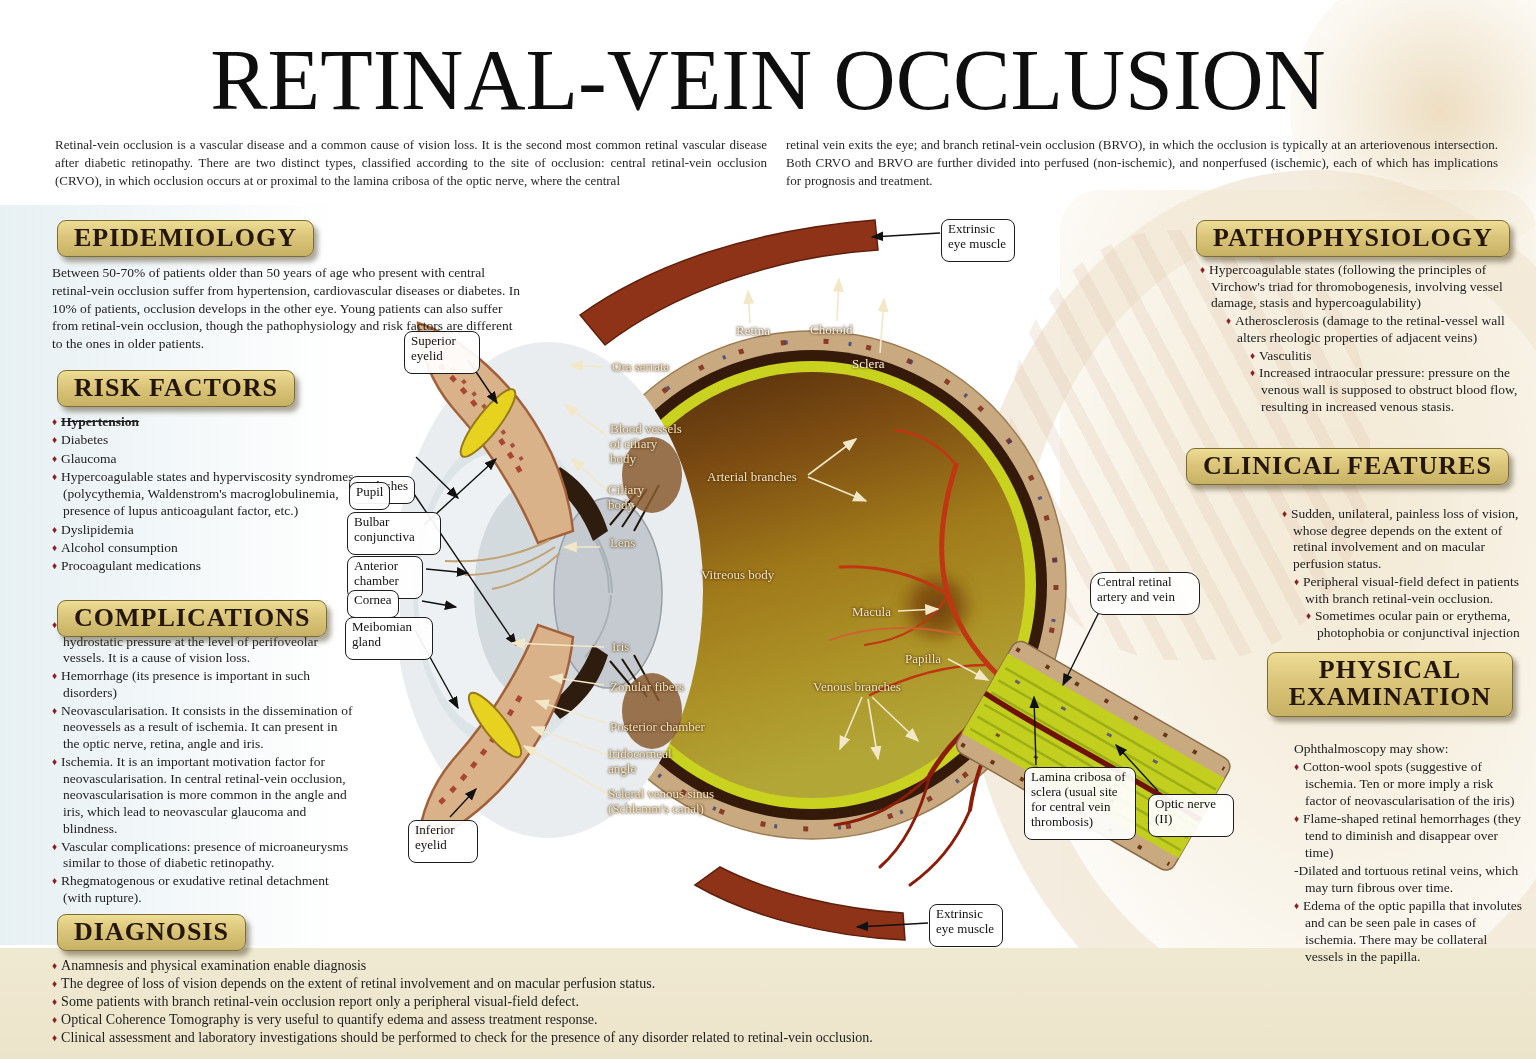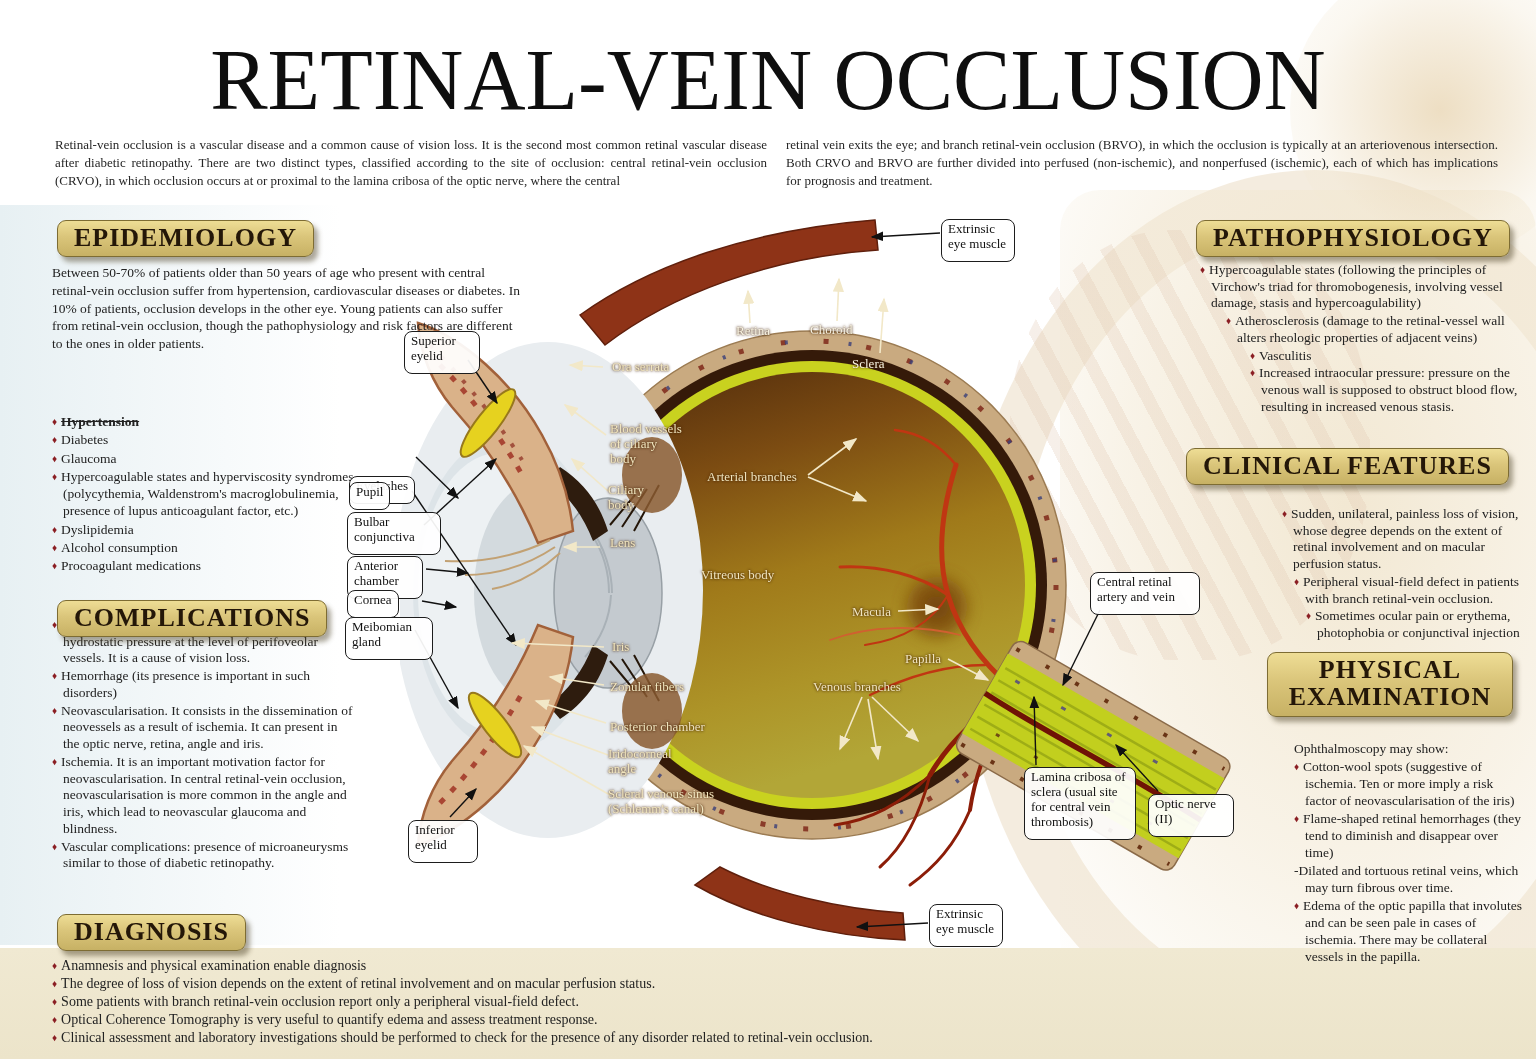--- a/index.html
+++ b/index.html
@@ -63,37 +63,39 @@
 <div class="wm wm-bottom"></div>
 
 <div class="title">RETINAL-VEIN OCCLUSION</div>
 
 <div class="intro c1">Retinal-vein occlusion is a vascular disease and a common cause of vision loss. It is the second most common retinal vascular disease after diabetic retinopathy.  There are two distinct types, classified according to the site of occlusion: central retinal-vein occlusion (CRVO), in which occlusion occurs at or proximal to the lamina cribosa of the optic nerve, where the central</div>
 <div class="intro c2">retinal vein exits the eye; and branch retinal-vein occlusion (BRVO), in which the occlusion is typically at an arteriovenous intersection. Both CRVO and BRVO are further divided into perfused (non-ischemic), and nonperfused (ischemic), each of which  has implications for prognosis and treatment.</div>
 
 <div class="sec-h" style="left:57px;top:220px;">EPIDEMIOLOGY</div>
 <div class="tblock" style="left:52px;top:264px;width:468px;">Between 50-70% of patients older than 50 years of age who present with central retinal-vein occlusion suffer from hypertension, cardiovascular diseases or diabetes. In 10% of patients, occlusion develops in the other eye. Young patients can also suffer from retinal-vein occlusion, though the pathophysiology and risk factors are different to the ones in older patients.</div>
 
+<div class="sec-h" style="left:57px;top:370px;">RISK FACTORS</div>
 <ul class="blist" style="left:52px;top:413px;width:305px;">
   <li><span class="blt">♦</span><span class="rf-first">Hypertension</span></li>
   <li><span class="blt">♦</span><span>Diabetes</span></li>
   <li><span class="blt">♦</span><span>Glaucoma</span></li>
   <li><span class="blt">♦</span><span>Hypercoagulable states and hyperviscosity syndromes (polycythemia, Waldenstrom's macroglobulinemia, presence of lupus anticoagulant factor, etc.)</span></li>
   <li><span class="blt">♦</span><span>Dyslipidemia</span></li>
   <li><span class="blt">♦</span><span>Alcohol consumption</span></li>
   <li><span class="blt">♦</span><span>Procoagulant medications</span></li>
 </ul>
 
 <div class="sec-h" style="left:57px;top:600px;">COMPLICATIONS</div>
 <ul class="blist" style="left:52px;top:617px;width:302px;line-height:1.24;">
   <li><span class="blt">♦</span><span>Macular edema resulting from ischemia and hydrostatic pressure at the level of perifoveolar vessels. It is a cause of vision loss.</span></li>
   <li><span class="blt">♦</span><span>Hemorrhage (its presence is important in such disorders)</span></li>
   <li><span class="blt">♦</span><span>Neovascularisation. It consists in the dissemination of neovessels as a result of ischemia. It can present in the optic nerve, retina, angle and iris.</span></li>
   <li><span class="blt">♦</span><span>Ischemia. It is an important motivation factor for neovascularisation. In central retinal-vein occlusion, neovascularisation is more common in the angle and iris, which lead to neovascular glaucoma and blindness.</span></li>
   <li><span class="blt">♦</span><span>Vascular complications: presence of microaneurysms similar to those of diabetic retinopathy.</span></li>
+  <li><span class="blt">♦</span><span>Rhegmatogenous or exudative retinal detachment (with rupture).</span></li>
 </ul>
 
 <div class="sec-h" style="left:57px;top:914px;">DIAGNOSIS</div>
 <ul class="blist" style="left:52px;top:958px;width:1420px;font-size:14px;line-height:1.21;">
   <li><span class="blt">♦</span><span>Anamnesis and physical examination enable diagnosis</span></li>
   <li><span class="blt">♦</span><span>The degree of loss of vision depends on the extent of retinal  involvement and on macular perfusion status.</span></li>
   <li><span class="blt">♦</span><span>Some patients with branch retinal-vein occlusion report only a peripheral visual-field defect.</span></li>
   <li><span class="blt">♦</span><span>Optical Coherence Tomography is very useful to quantify edema and assess treatment response.</span></li>
   <li><span class="blt">♦</span><span>Clinical assessment and laboratory investigations should be performed to check for the presence of any disorder related to retinal-vein occlusion.</span></li>
 </ul>
@@ -250,21 +252,21 @@
 <div class="lbox" style="left:404px;top:331px;width:62px;">Superior eyelid</div>
 <div class="lbox" style="left:941px;top:219px;width:60px;">Extrinsic eye muscle</div>
 <div class="lbox" style="left:349px;top:444px;margin-top:32px;">Eyelashes</div>
 <div class="lbox" style="left:349px;top:482px;">Pupil</div>
 <div class="lbox" style="left:347px;top:512px;width:80px;">Bulbar conjunctiva</div>
 <div class="lbox" style="left:347px;top:556px;width:62px;">Anterior chamber</div>
 <div class="lbox" style="left:347px;top:590px;text-align:center;">Cornea</div>
 <div class="lbox" style="left:345px;top:617px;width:74px;">Meibomian gland</div>
 <div class="lbox" style="left:408px;top:820px;width:56px;">Inferior eyelid</div>
 <div class="lbox" style="left:929px;top:904px;width:60px;">Extrinsic eye muscle</div>
-<div class="lbox" style="left:1090px;top:572px;width:96px;">Central retinal artery and vein</div>
+<div class="lbox" style="left:1090px;top:572px;width:96px;border-radius:13px;">Central retinal artery and vein</div>
 <div class="lbox" style="left:1024px;top:767px;width:98px;">Lamina cribosa of sclera (usual site for central vein thrombosis)</div>
 <div class="lbox" style="left:1148px;top:794px;width:72px;">Optic nerve (II)</div>
 
 <div class="linner" style="left:612px;top:360px;width:62px;">Ora serrata</div>
 <div class="linner" style="left:610px;top:422px;width:72px;">Blood vessels of ciliary body</div>
 <div class="linner" style="left:608px;top:483px;width:52px;">Ciliary body</div>
 <div class="linner" style="left:610px;top:536px;">Lens</div>
 <div class="linner" style="left:612px;top:640px;">Iris</div>
 <div class="linner" style="left:610px;top:680px;width:110px;">Zonular fibers</div>
 <div class="linner" style="left:610px;top:720px;width:130px;">Posterior chamber</div>

